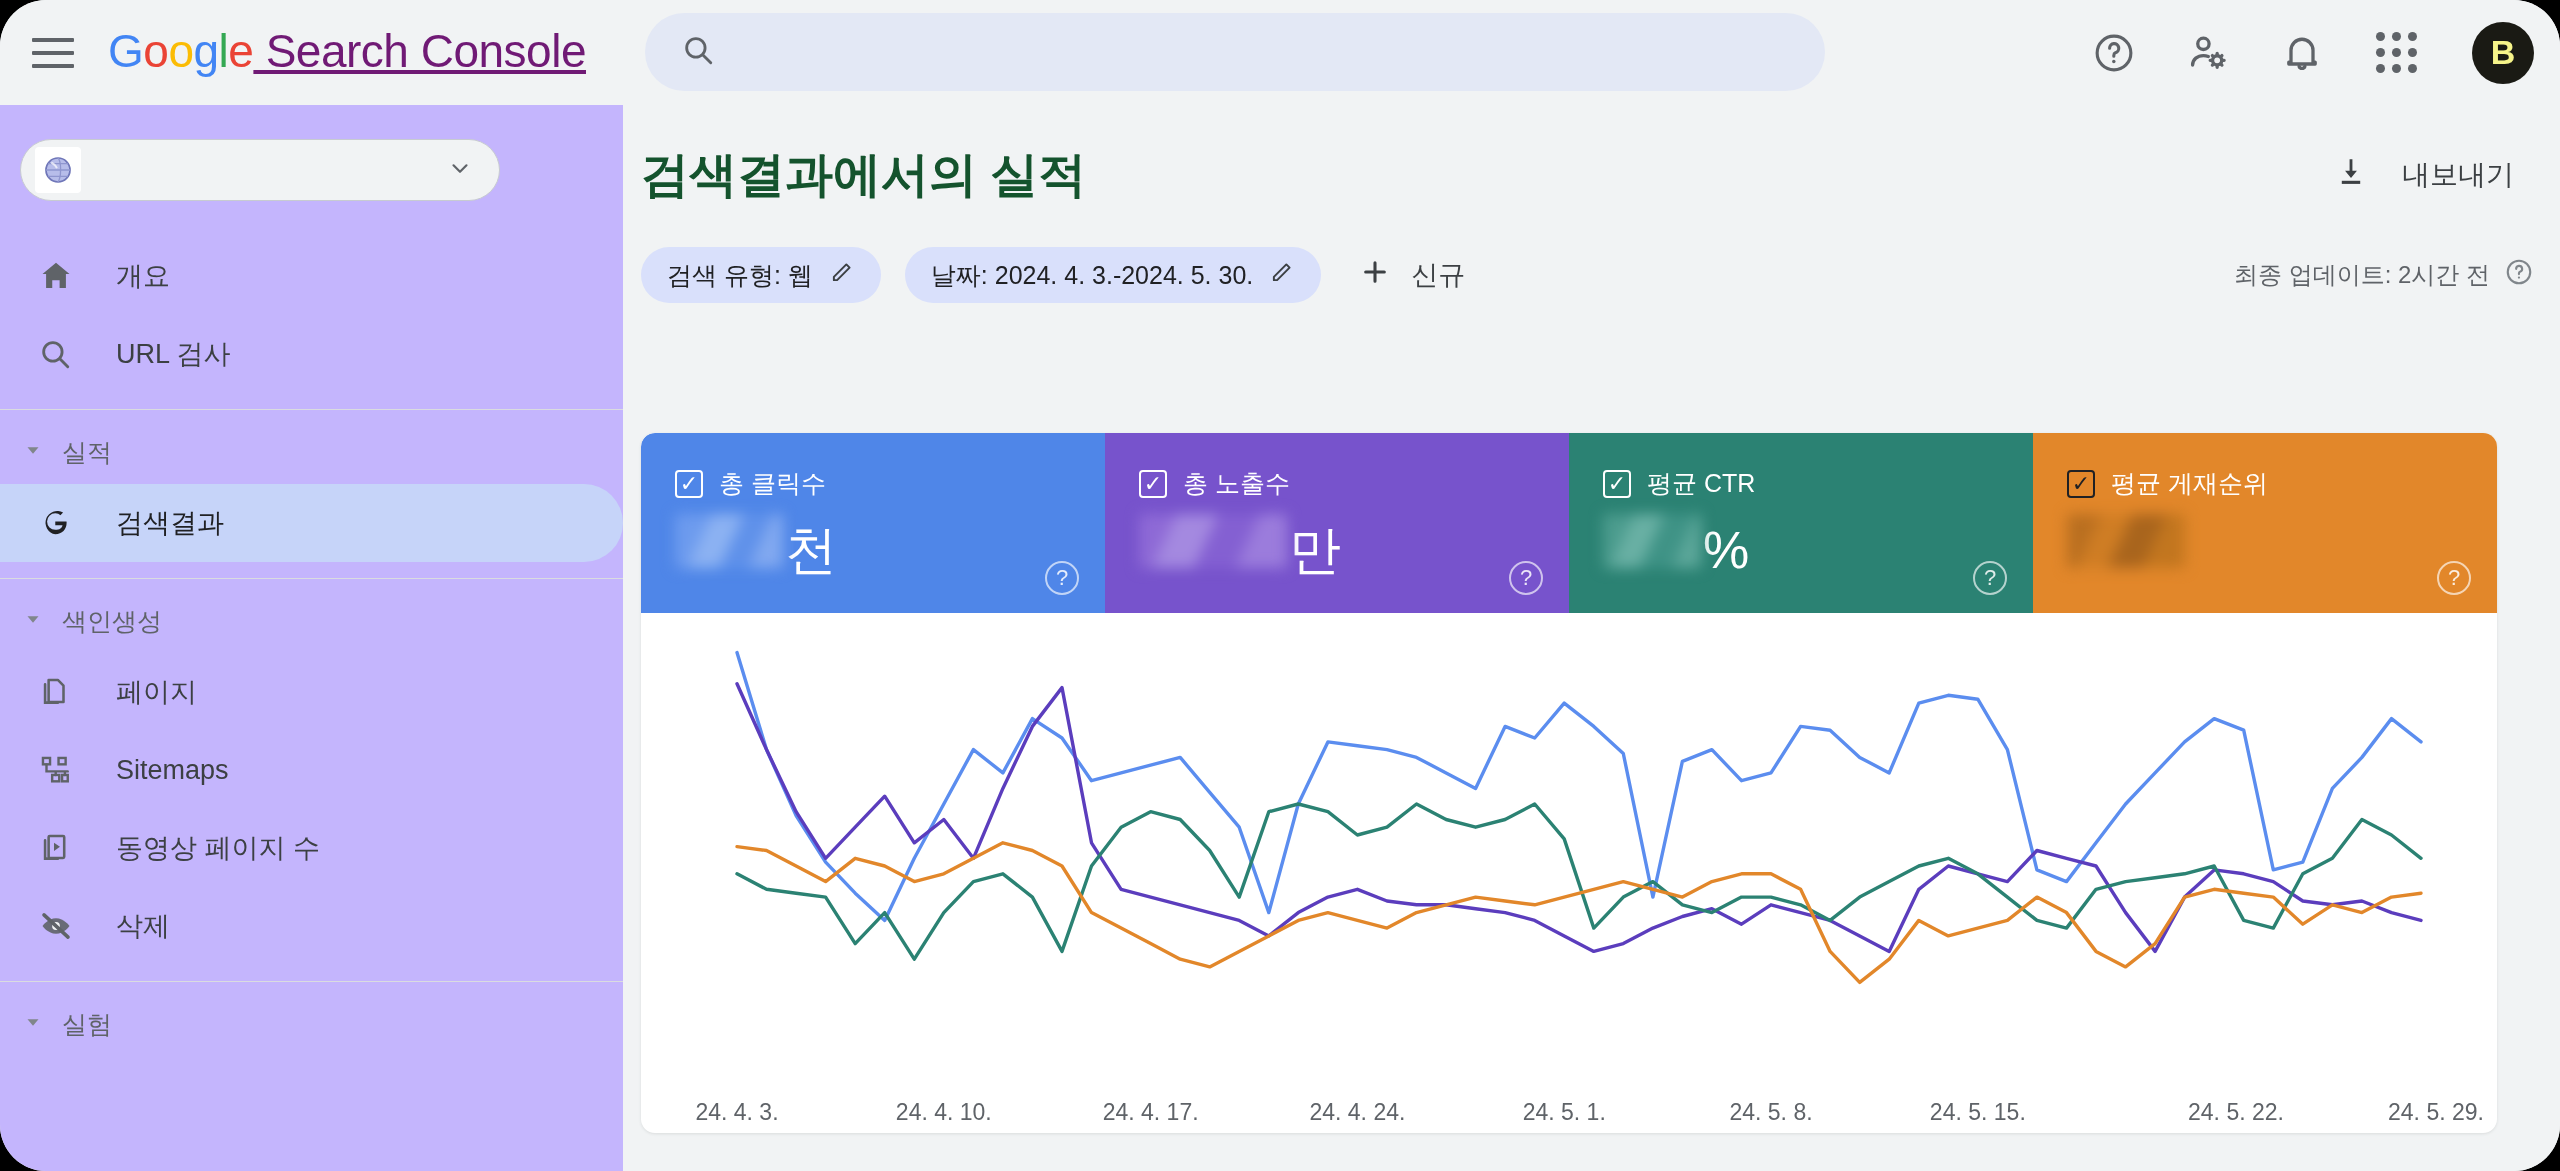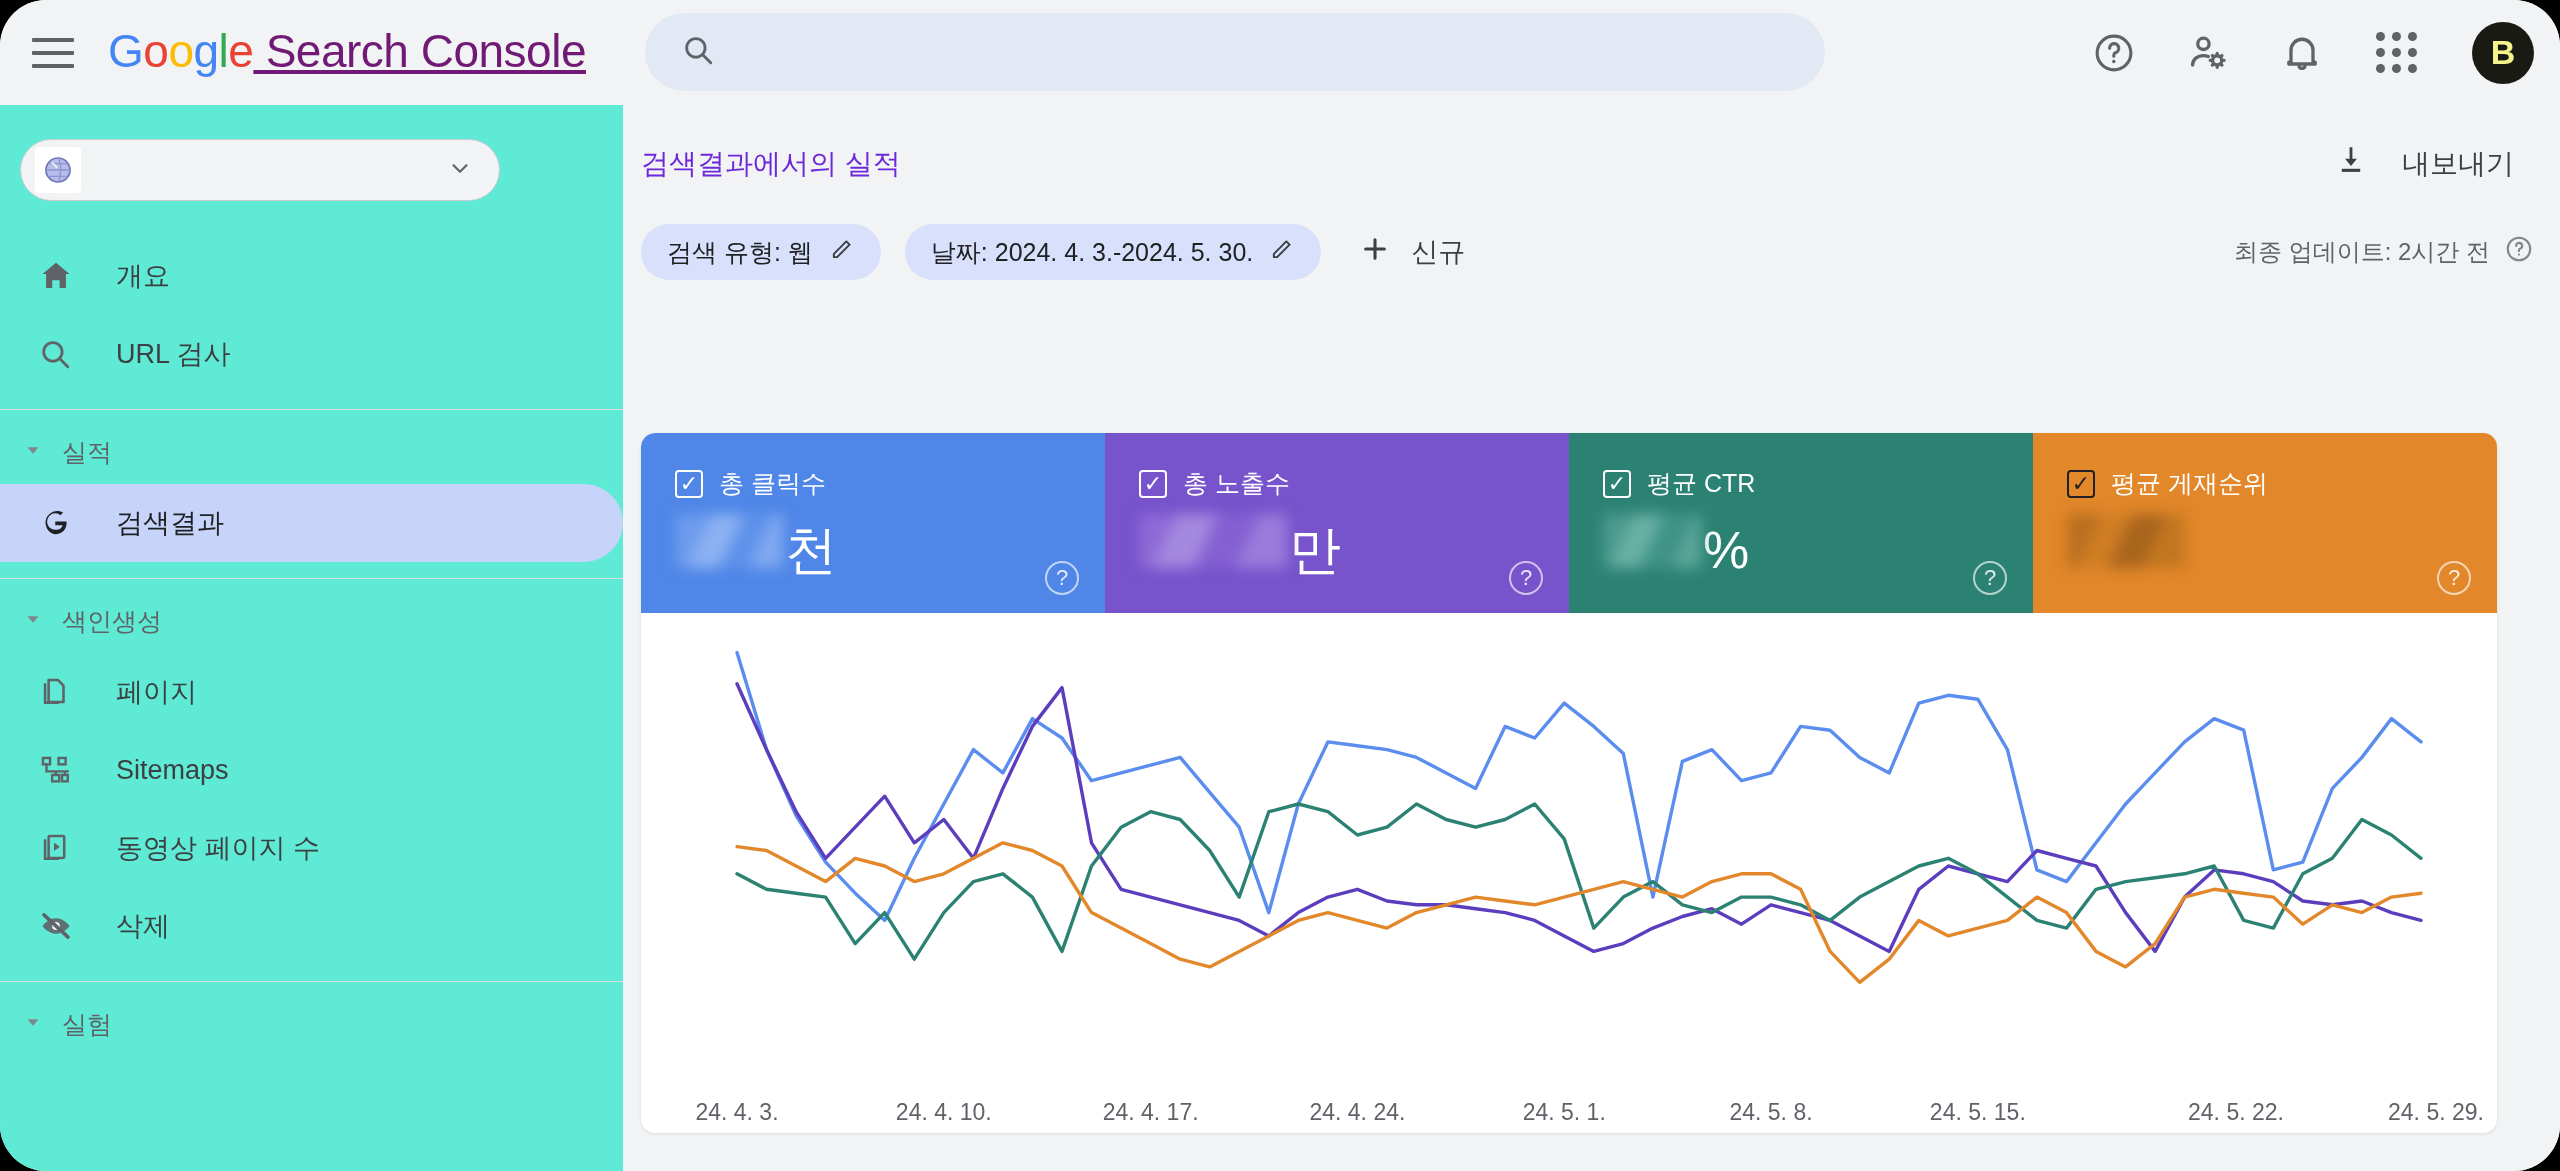--- a/index.html
+++ b/index.html
@@ -72,21 +72,21 @@
     font-size: 34px; font-weight: bold;
     margin-left: 6px;
   }
   .grid-dots { display: grid; grid-template-columns: repeat(3, 9px); gap: 7px; }
   .grid-dots i { display:block; width: 9px; height: 9px; background: #5f6368; border-radius: 50%; }
 
   
   .sidebar {
     position: absolute; left: 0; top: 105px;
     width: 623px; height: 1066px;
-    background: #5eead4;
+    background: #c4b5fd;
     padding-top: 34px;
   }
   .property-selector {
     margin: 0 20px 0 20px;
     width: 480px; height: 62px;
     border: 1px solid #c7cbd1;
     border-radius: 32px;
     display: flex; align-items: center;
     padding: 0 14px 0 14px;
     background: #f1f3f4;
@@ -122,21 +122,21 @@
   
   .main {
     position: absolute; left: 623px; top: 105px;
     width: 1937px; height: 1066px;
     background: #f1f3f4;
   }
   .page-head {
     display: flex; align-items: center;
     padding: 38px 0 0 18px;
   }
-  .page-title { font-size: 28px; color: #6d28d9; font-weight: 400; }
+  .page-title { font-size: 48px; color: #14532d; font-weight: 700; }
   .export-btn {
     margin-left: auto; margin-right: 46px;
     display: flex; align-items: center; gap: 34px;
     color: #3c4043; font-size: 28px; cursor: pointer;
   }
 
   .chips {
     display: flex; align-items: center;
     padding: 40px 0 0 18px;
   }

